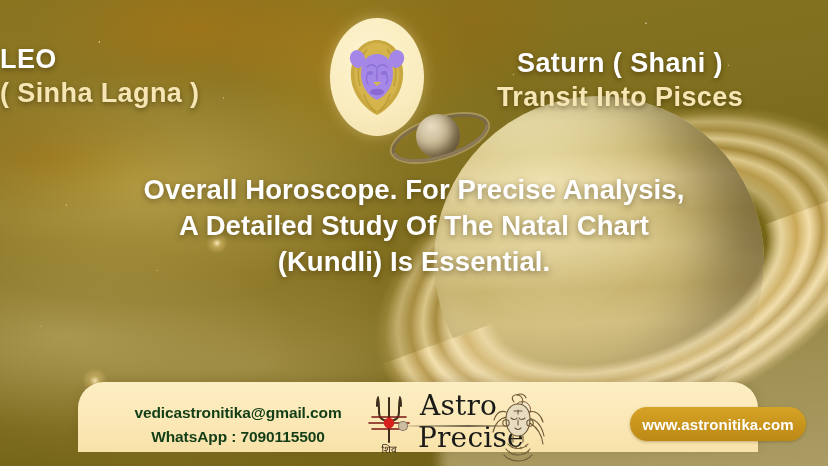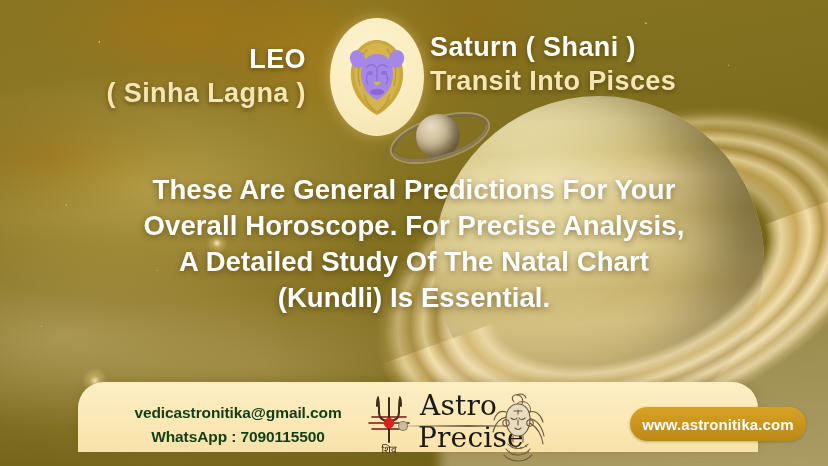--- a/index.html
+++ b/index.html
@@ -178,29 +178,28 @@
     background: radial-gradient(circle at 42% 32%, #fdf3cf 0%, #faecbe 58%, #f2e0ab 100%);
     box-shadow: 0 0 14px rgba(255,240,190,0.35);
   }
   .lion-svg { position: absolute; left: 12px; top: 18px; }
 
   
   .hdr-left {
     position: absolute;
     left: 0; top: 44px;
     width: 322px;
-    text-align: right;
     padding-right: 16px;
     box-sizing: border-box;
   }
   .hdr-right {
     position: absolute;
-    left: 430px; top: 32px;
+    left: 430px; top: 48px;
     width: 380px;
-    text-align: left;
+    text-align: center;
   }
   .hdr-line1 {
     font-size: 27px;
     font-weight: 700;
     color: #ffffff;
     letter-spacing: 0.4px;
     line-height: 1.12;
     text-shadow: 0 2px 5px rgba(58,42,8,0.55);
     margin: 0;
   }
@@ -393,21 +392,20 @@
     <div class="hdr-line1">LEO</div>
     <div class="hdr-line2">( Sinha Lagna )</div>
   </div>
 
   <div class="hdr-right">
     <div class="hdr-line1">Saturn ( Shani )</div>
     <div class="hdr-line2">Transit Into Pisces</div>
   </div>
 
   <div class="main-msg">
-    <span class="ml">These Are General Predictions For Your</span>
     <span class="ml">Overall Horoscope. For Precise Analysis,</span>
     <span class="ml">A Detailed Study Of The Natal Chart</span>
     <span class="ml">(Kundli) Is Essential.</span>
   </div>
 
   <div class="footer-bar">
 
     <div class="contact-block">
       <span class="contact-line">vedicastronitika@gmail.com</span>
       <span class="contact-line">WhatsApp : 7090115500</span>

